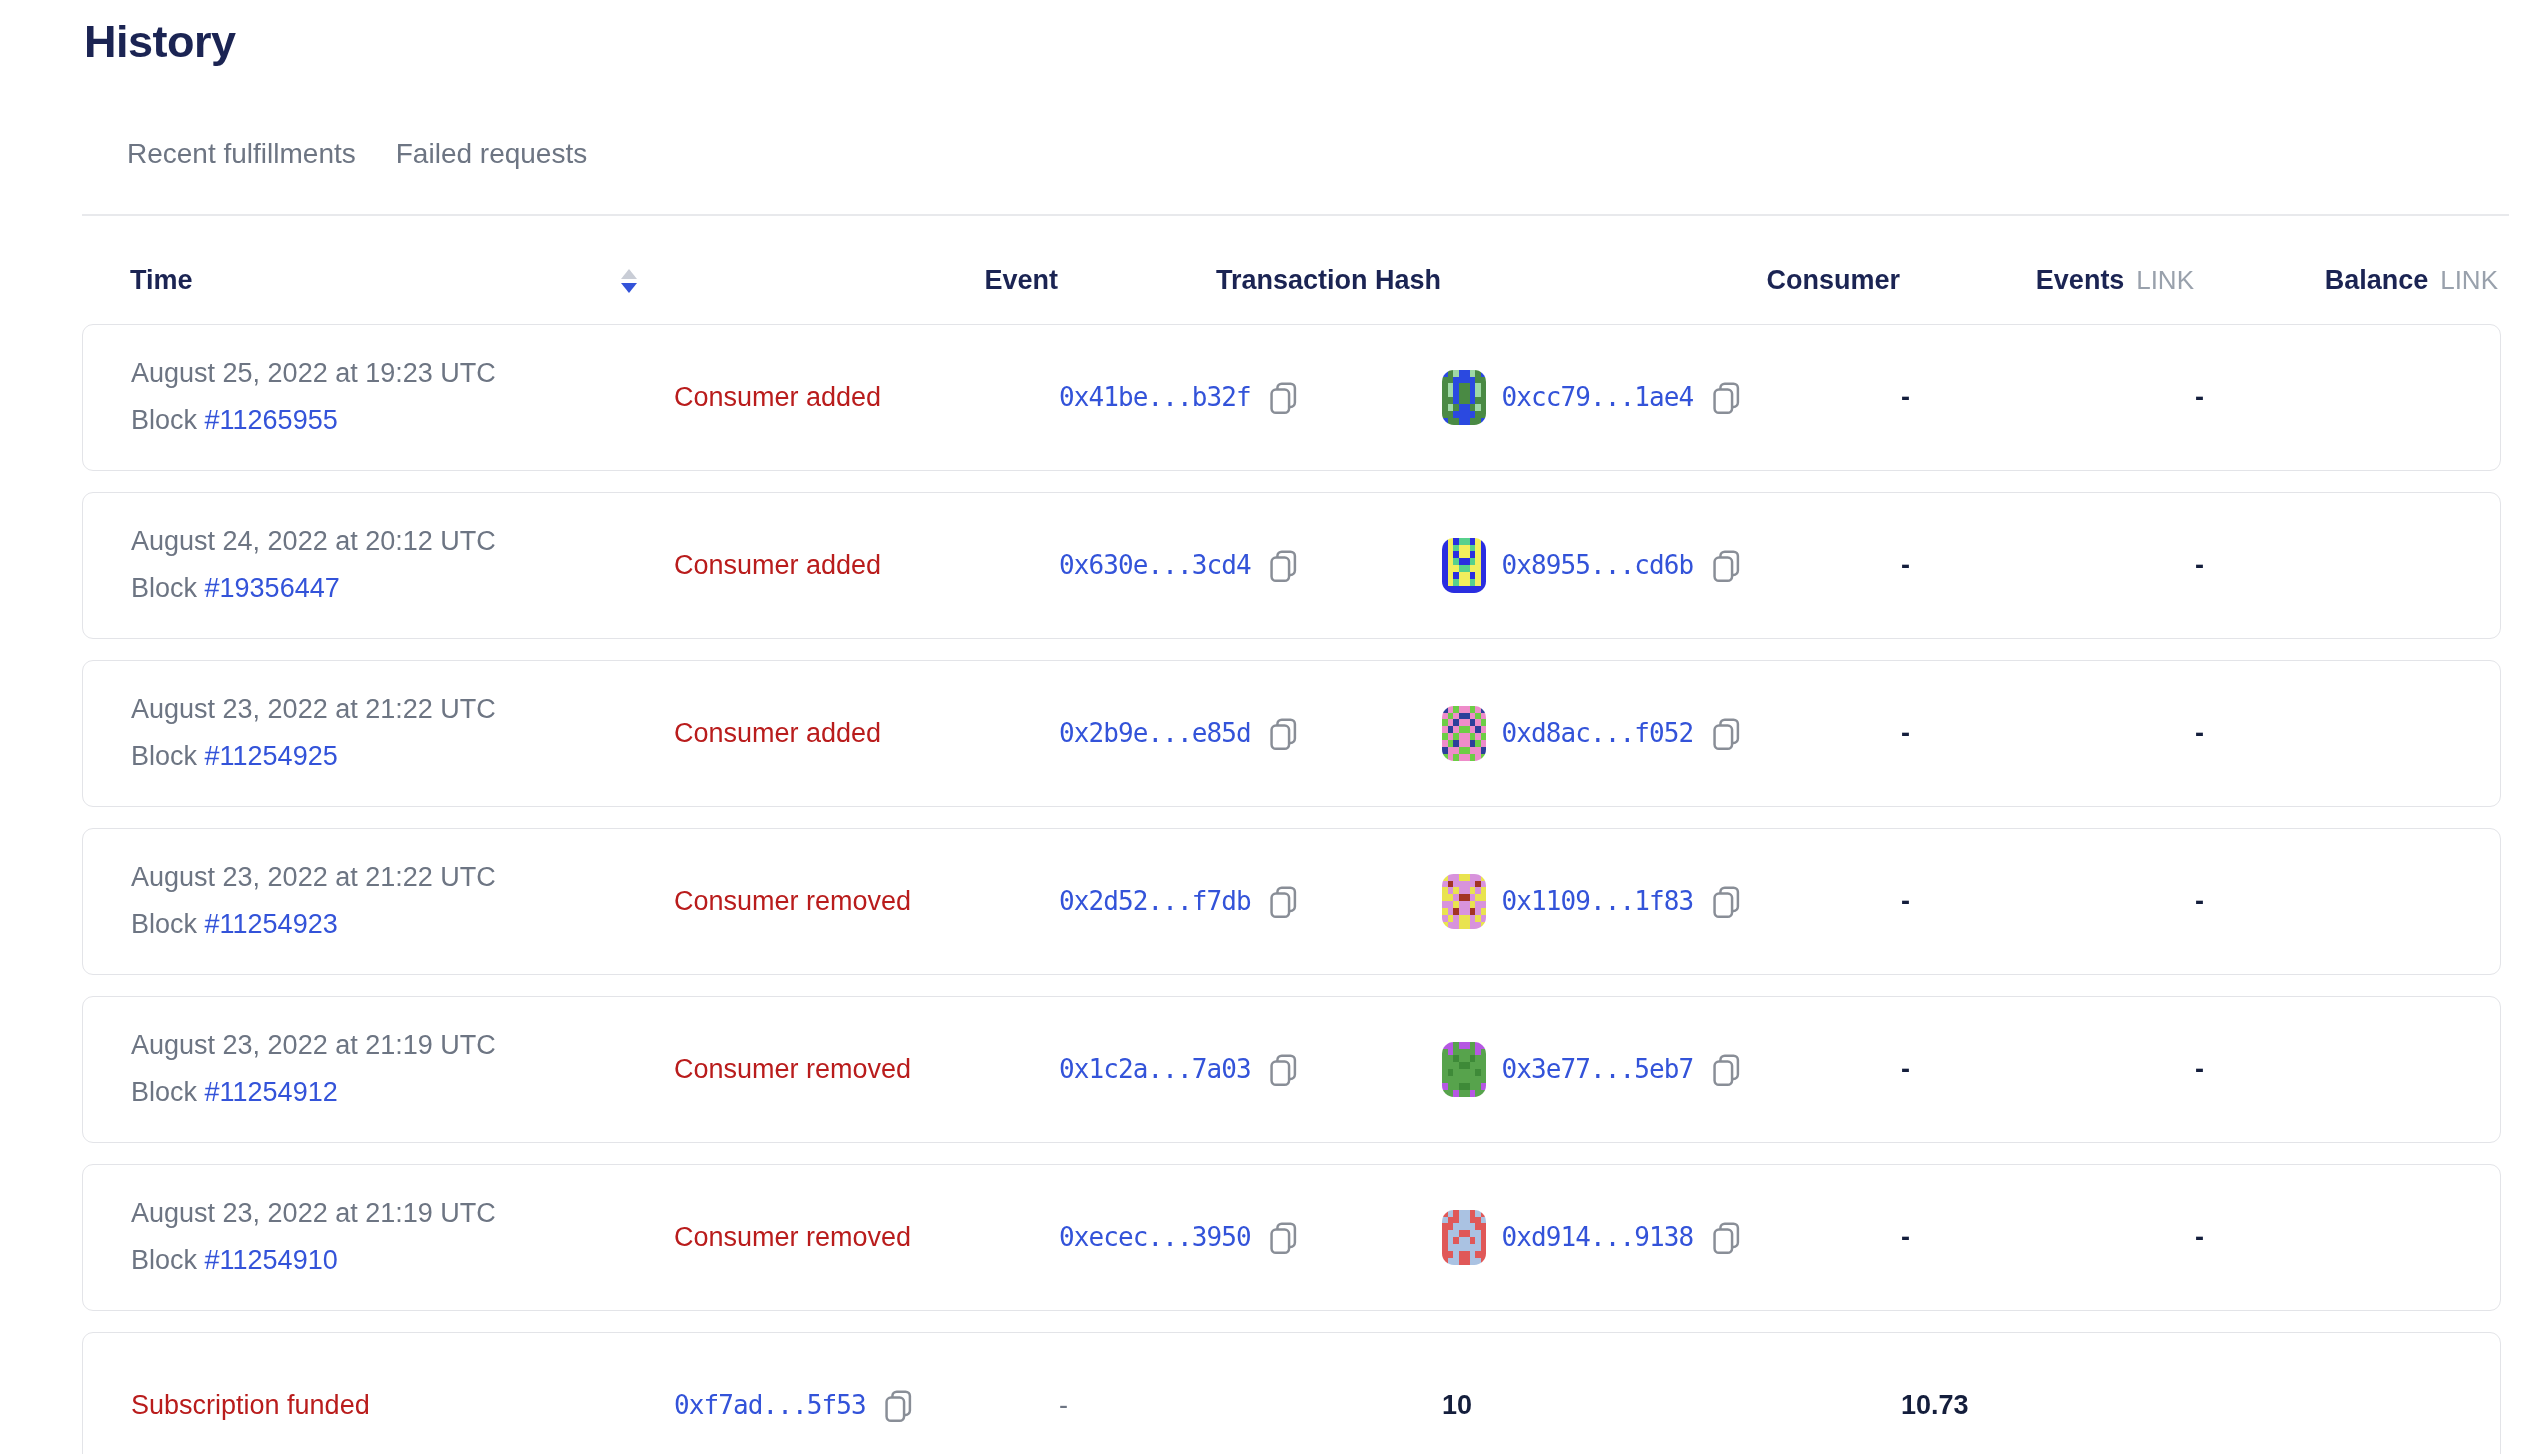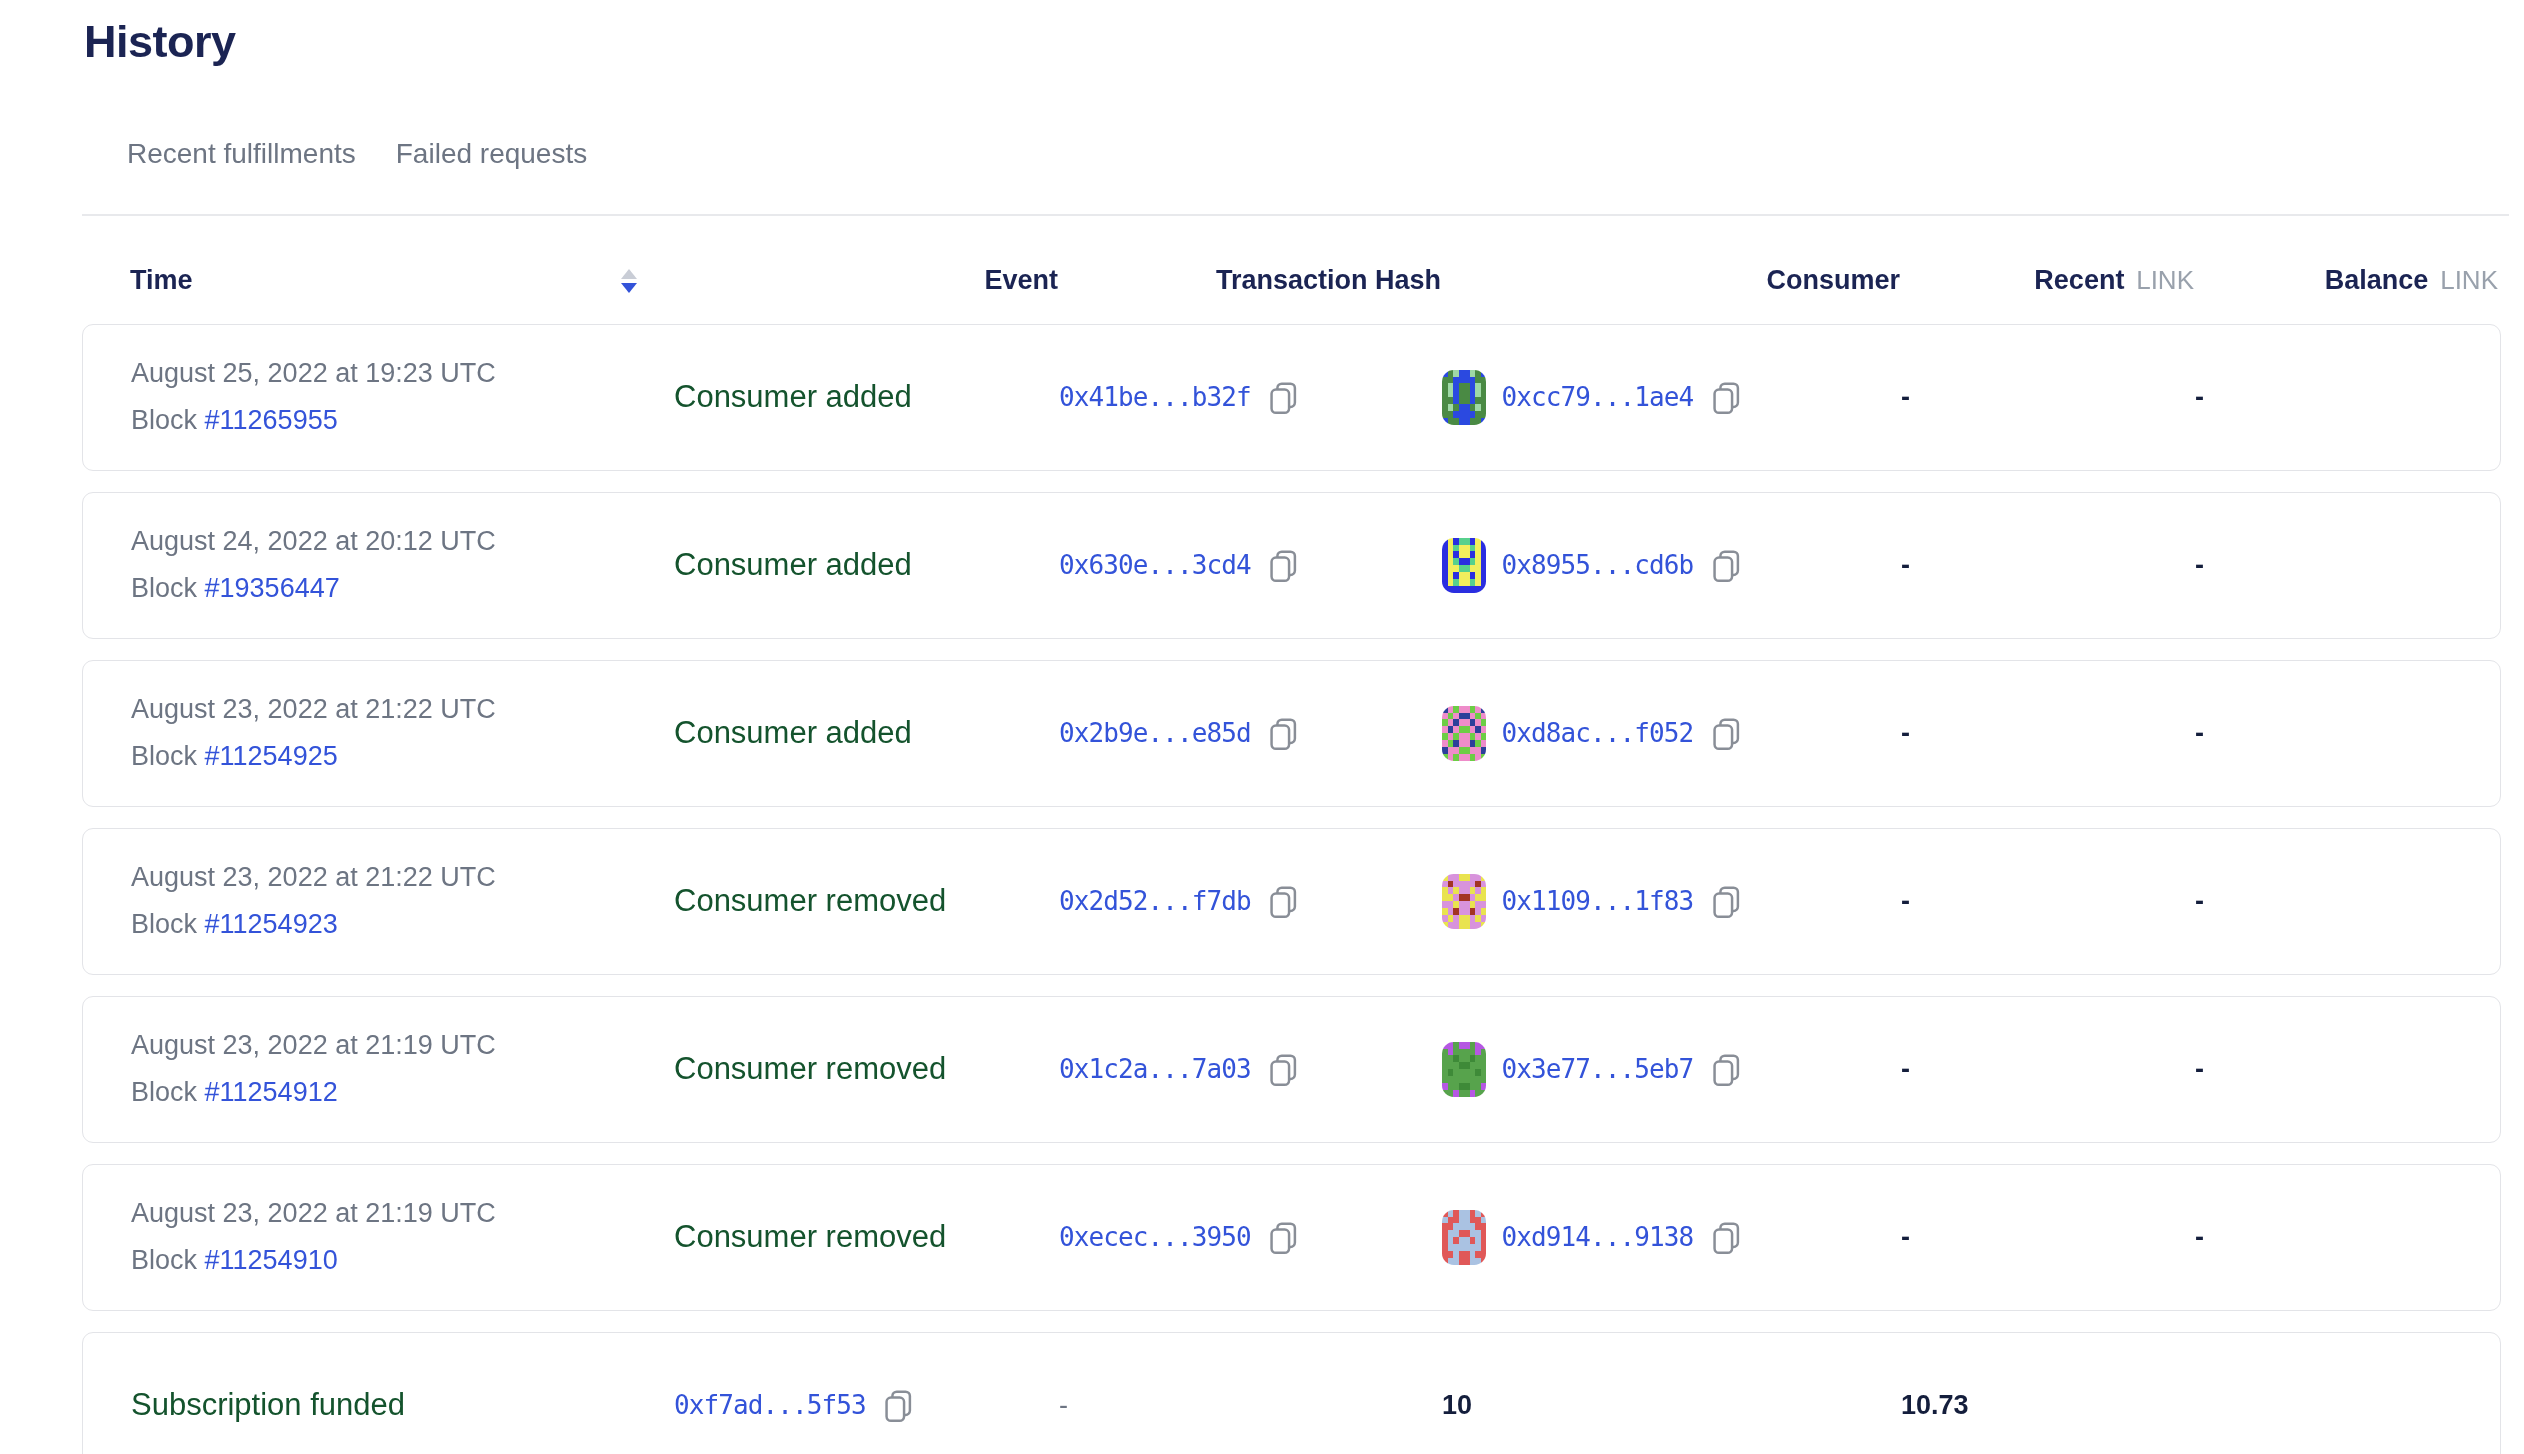--- a/index.html
+++ b/index.html
@@ -76,21 +76,21 @@
     height: 147px;
     border: 1.8px solid #e3e4e8; border-radius: 11px;
     margin-bottom: 21px;
     padding-left: 48px;
     background: #ffffff;
   }
   .cell-time { line-height: 1; }
   .date { font-size: 27px; color: #6d7583; margin-bottom: 20px; }
   .block { font-size: 27px; color: #6d7583; }
   .block a { color: #3353d9; text-decoration: none; cursor: pointer; }
-  .cell-event { font-size: 31px; color: #14532d; }
+  .cell-event { font-size: 27px; color: #b91c1c; }
   .mono-link {
     font-family: "DejaVu Sans Mono", monospace;
     font-size: 26px; color: #3353d9; text-decoration: none; cursor: pointer;
     letter-spacing: -0.9px;
   }
   .cell-hash, .cell-consumer { display: flex; align-items: center; }
   .copy { margin-left: 14.5px; display: inline-flex; cursor: pointer; }
   .copy svg { display: block; }
   .avatar {
     width: 44px; height: 55px; border-radius: 11.8px;
@@ -120,21 +120,21 @@
       <span>Time</span>
       <span class="sort">
           <i class="up"></i>
           <i class="down"></i>
         </span>
     </div>
     <div>Event</div>
     <div>Transaction Hash</div>
     <div>Consumer</div>
     <div>
-      <span>Recent</span><span class="unit">LINK</span>
+      <span>Events</span><span class="unit">LINK</span>
     </div>
     <div>
       <span>Balance</span><span class="unit">LINK</span>
     </div>
   </div>
 
   <div class="rows">
 
     <div class="card">
       <div class="cell-time">

